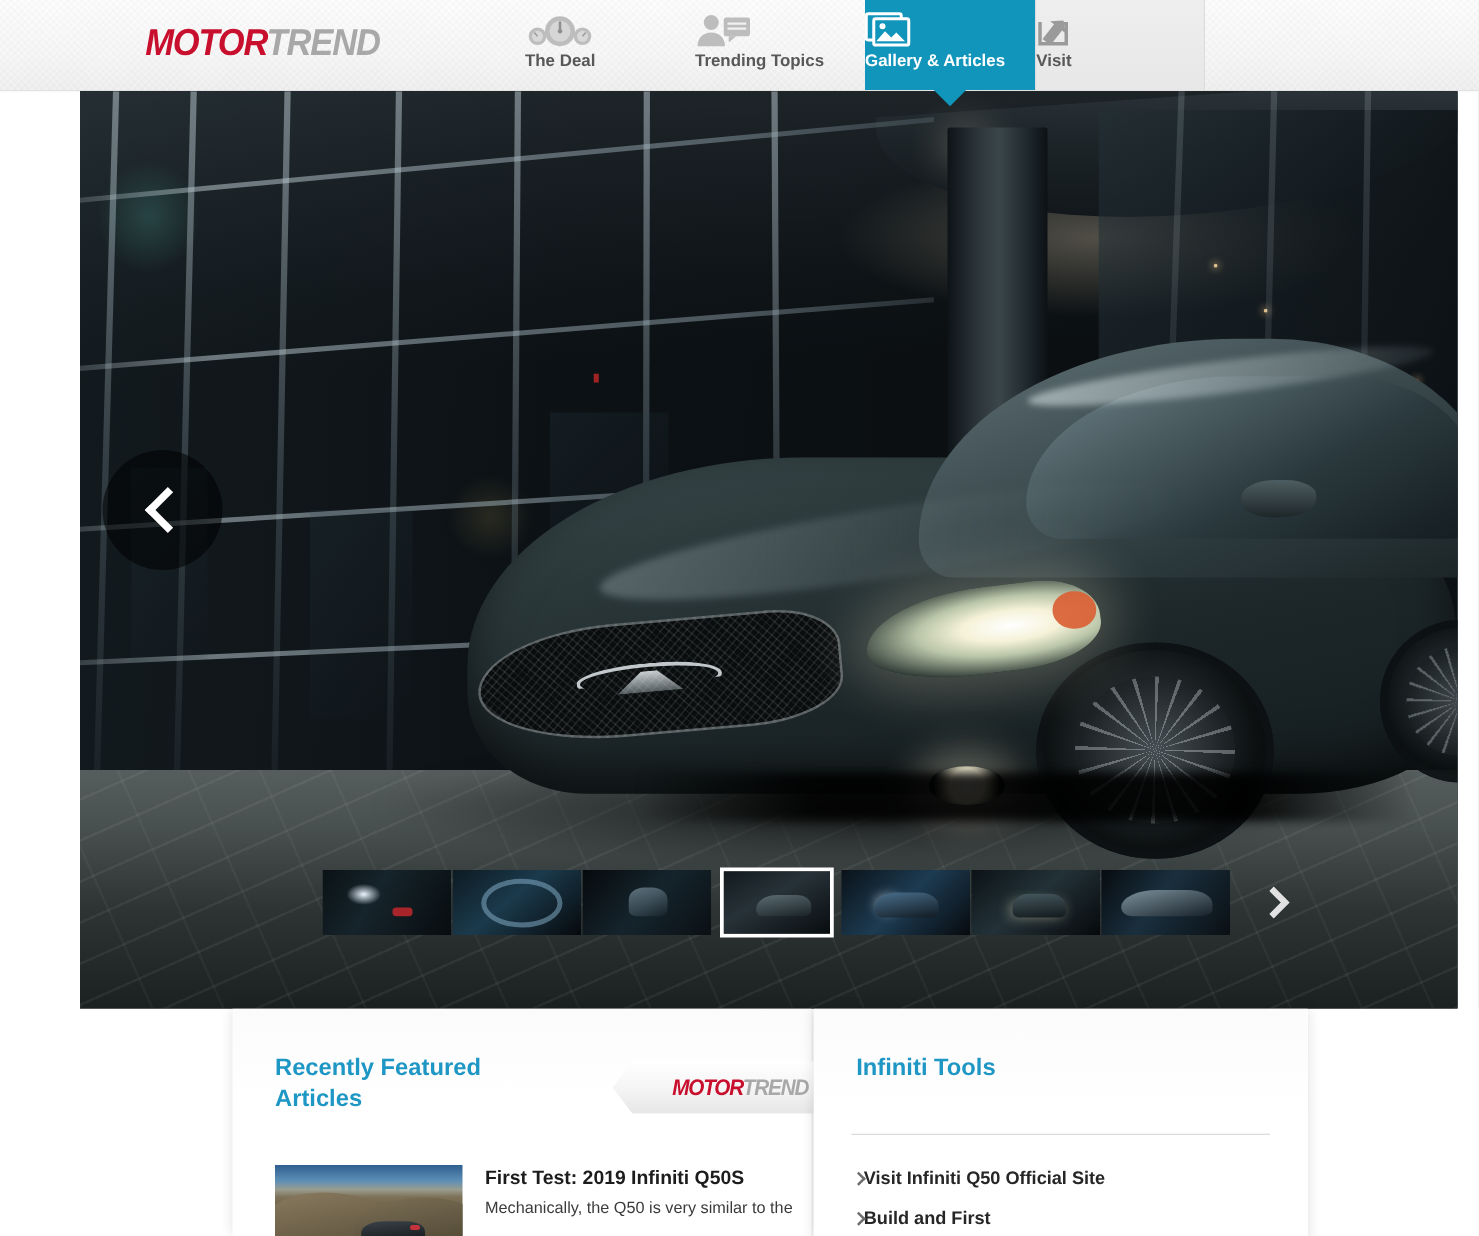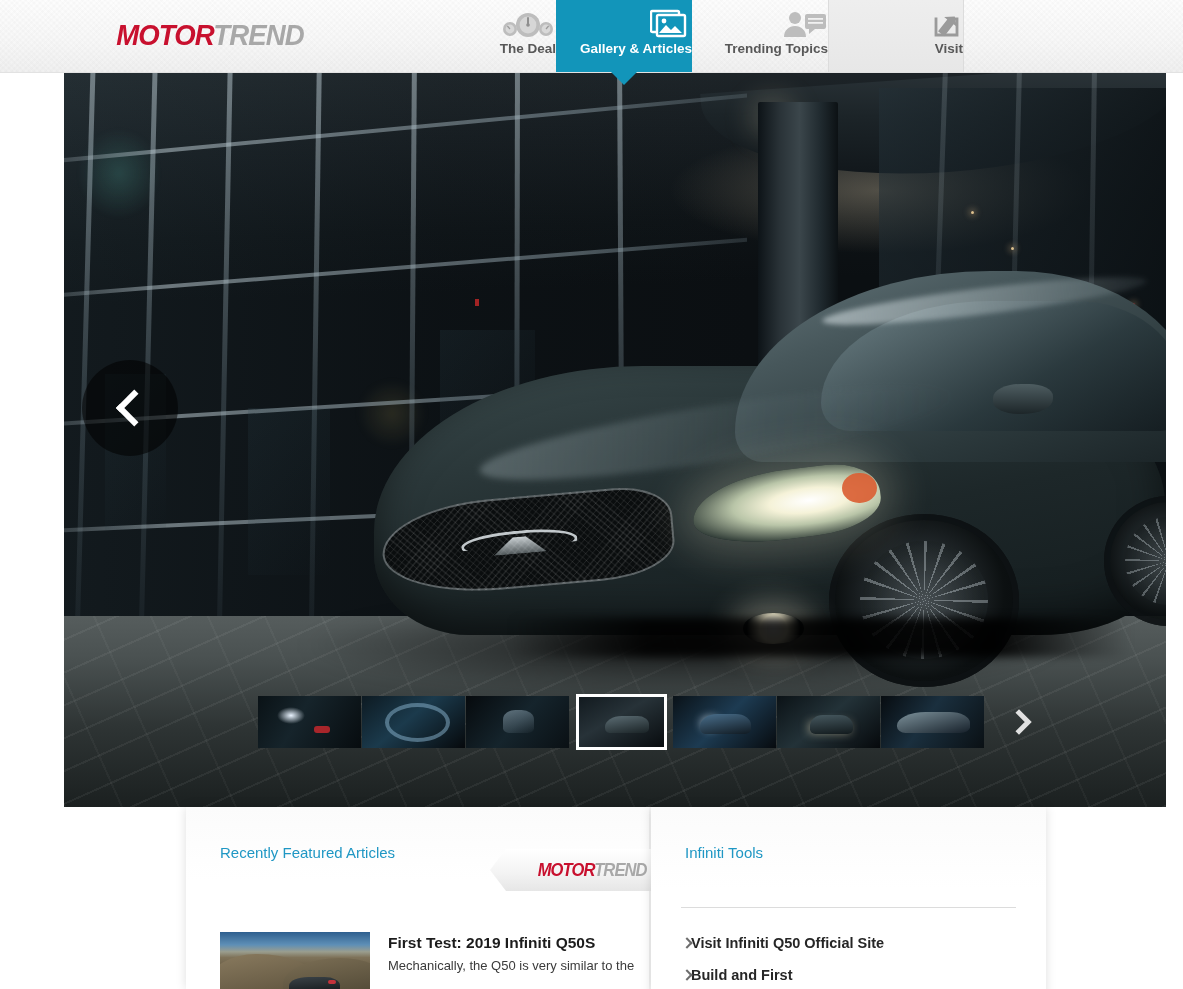--- a/index.html
+++ b/index.html
@@ -51,21 +51,21 @@
     flex: 1;
     display: flex;
     align-items: stretch;
   }
 
   .tab {
     position: relative;
     width: 136px;
     display: flex;
     flex-direction: column;
-    align-items: flex-end;
+    align-items: flex-start;
     justify-content: flex-start;
     padding-top: 8px;
     cursor: pointer;
     text-decoration: none;
   }
 
   .tab .tab-label {
     font-size: 13.5px;
     font-weight: bold;
     color: #585858;
@@ -509,22 +509,22 @@
     width: 395px;
     height: 204px;
   }
 
   .panel-head {
     position: relative;
     padding: 36px 0 0 34px;
   }
 
   .panel-title {
-    font-size: 15px;
-    font-weight: normal;
+    font-size: 19px;
+    font-weight: bold;
     color: #1f97c4;
     line-height: 1.30;
     max-width: 230px;
   }
 
   .mt-ribbon {
     position: absolute;
     left: 304px;
     top: 42px;
     width: 190px;
@@ -704,45 +704,45 @@
           <line x1="46" y1="17" x2="48.6" y2="14" stroke="#9a9a9a" stroke-width="1.2"></line>
           <circle cx="28" cy="13" r="12" fill="#bdbdbd"></circle>
           <circle cx="28" cy="13" r="8.4" fill="#d6d6d6"></circle>
           <rect x="27" y="5" width="2" height="9" rx="1" fill="#8f8f8f"></rect>
           <circle cx="28" cy="13" r="1.8" fill="#8f8f8f"></circle>
         </svg>
       </div>
       <div class="tab-label">The Deal</div>
     </div>
 
-    <div class="tab tab-active">
-      <div class="tab-icon">
-        <svg class="icn" width="42" height="30" viewBox="0 0 42 30" aria-hidden="true">
-          <rect x="1" y="3" width="28" height="21" rx="1.5" fill="none" stroke="#ffffff" stroke-width="2.4"></rect>
-          <rect x="7" y="7" width="28" height="21" rx="1.5" fill="#1295ba" stroke="#ffffff" stroke-width="2.4"></rect>
-          <path d="M9 25l7-8 5 5 4-4 7 7z" fill="#ffffff"></path>
-          <circle cx="14" cy="13" r="2.4" fill="#ffffff"></circle>
-        </svg>
-      </div>
-      <div class="tab-label">Gallery &amp; Articles</div>
-      <div class="tab-pointer"></div>
-    </div>
-
     <div class="tab">
       <div class="tab-icon">
         <svg class="icn" width="46" height="28" viewBox="0 0 46 28" aria-hidden="true">
           <circle cx="13" cy="8" r="6" fill="#bdbdbd"></circle>
           <path d="M2 27c0-7 5-11 11-11s11 4 11 11z" fill="#bdbdbd"></path>
           <rect x="23" y="4" width="21" height="15" rx="2" fill="#bdbdbd"></rect>
           <path d="M27 19l0 5 6-5z" fill="#bdbdbd"></path>
           <rect x="26" y="8" width="15" height="1.8" fill="#f1f1f1"></rect>
           <rect x="26" y="12" width="15" height="1.8" fill="#f1f1f1"></rect>
         </svg>
       </div>
       <div class="tab-label">Trending Topics</div>
+    </div>
+
+    <div class="tab tab-active">
+      <div class="tab-icon">
+        <svg class="icn" width="42" height="30" viewBox="0 0 42 30" aria-hidden="true">
+          <rect x="1" y="3" width="28" height="21" rx="1.5" fill="none" stroke="#ffffff" stroke-width="2.4"></rect>
+          <rect x="7" y="7" width="28" height="21" rx="1.5" fill="#1295ba" stroke="#ffffff" stroke-width="2.4"></rect>
+          <path d="M9 25l7-8 5 5 4-4 7 7z" fill="#ffffff"></path>
+          <circle cx="14" cy="13" r="2.4" fill="#ffffff"></circle>
+        </svg>
+      </div>
+      <div class="tab-label">Gallery &amp; Articles</div>
+      <div class="tab-pointer"></div>
     </div>
 
     <div class="tab tab-share">
       <div class="tab-icon">
         <svg class="icn" width="30" height="28" viewBox="0 0 30 28" aria-hidden="true">
           <path d="M3 9v16h21V9h-6" fill="none" stroke="#9a9a9a" stroke-width="2.8" stroke-linecap="square"></path>
           <path d="M13 22V7h-4l8-7 8 7h-4v15z" fill="#9a9a9a" transform="translate(-2,2) rotate(38 14 12)"></path>
         </svg>
       </div>
       <div class="tab-label">Visit</div>

